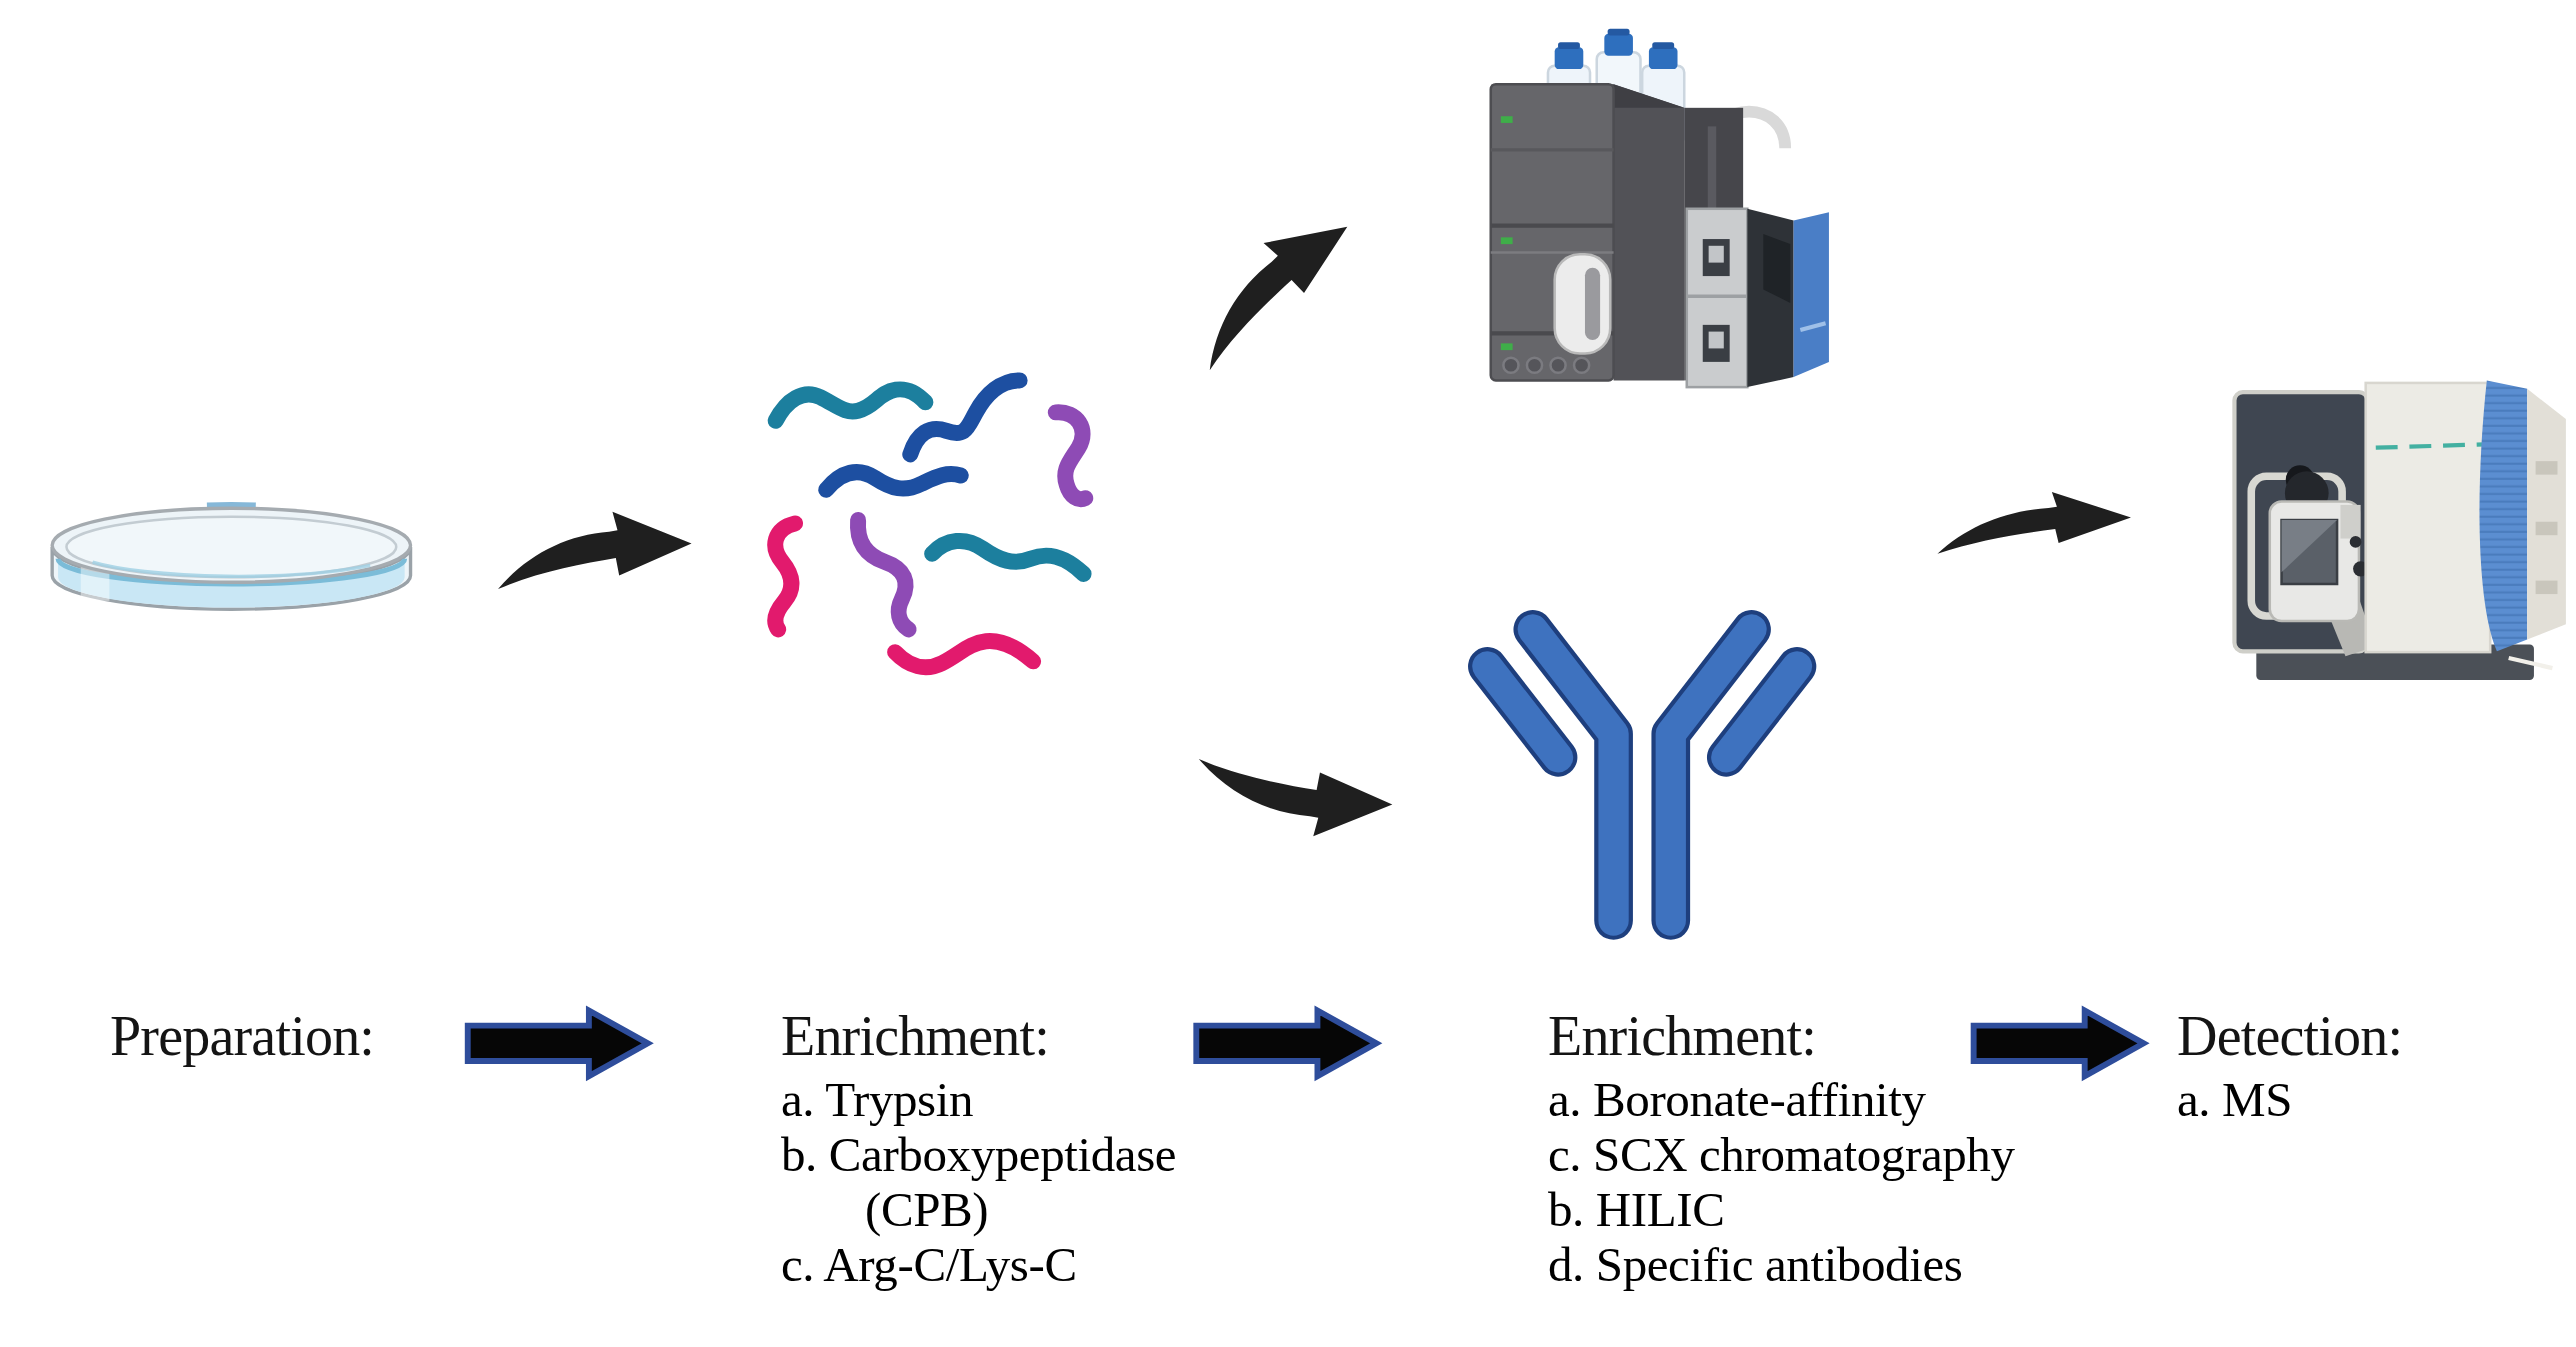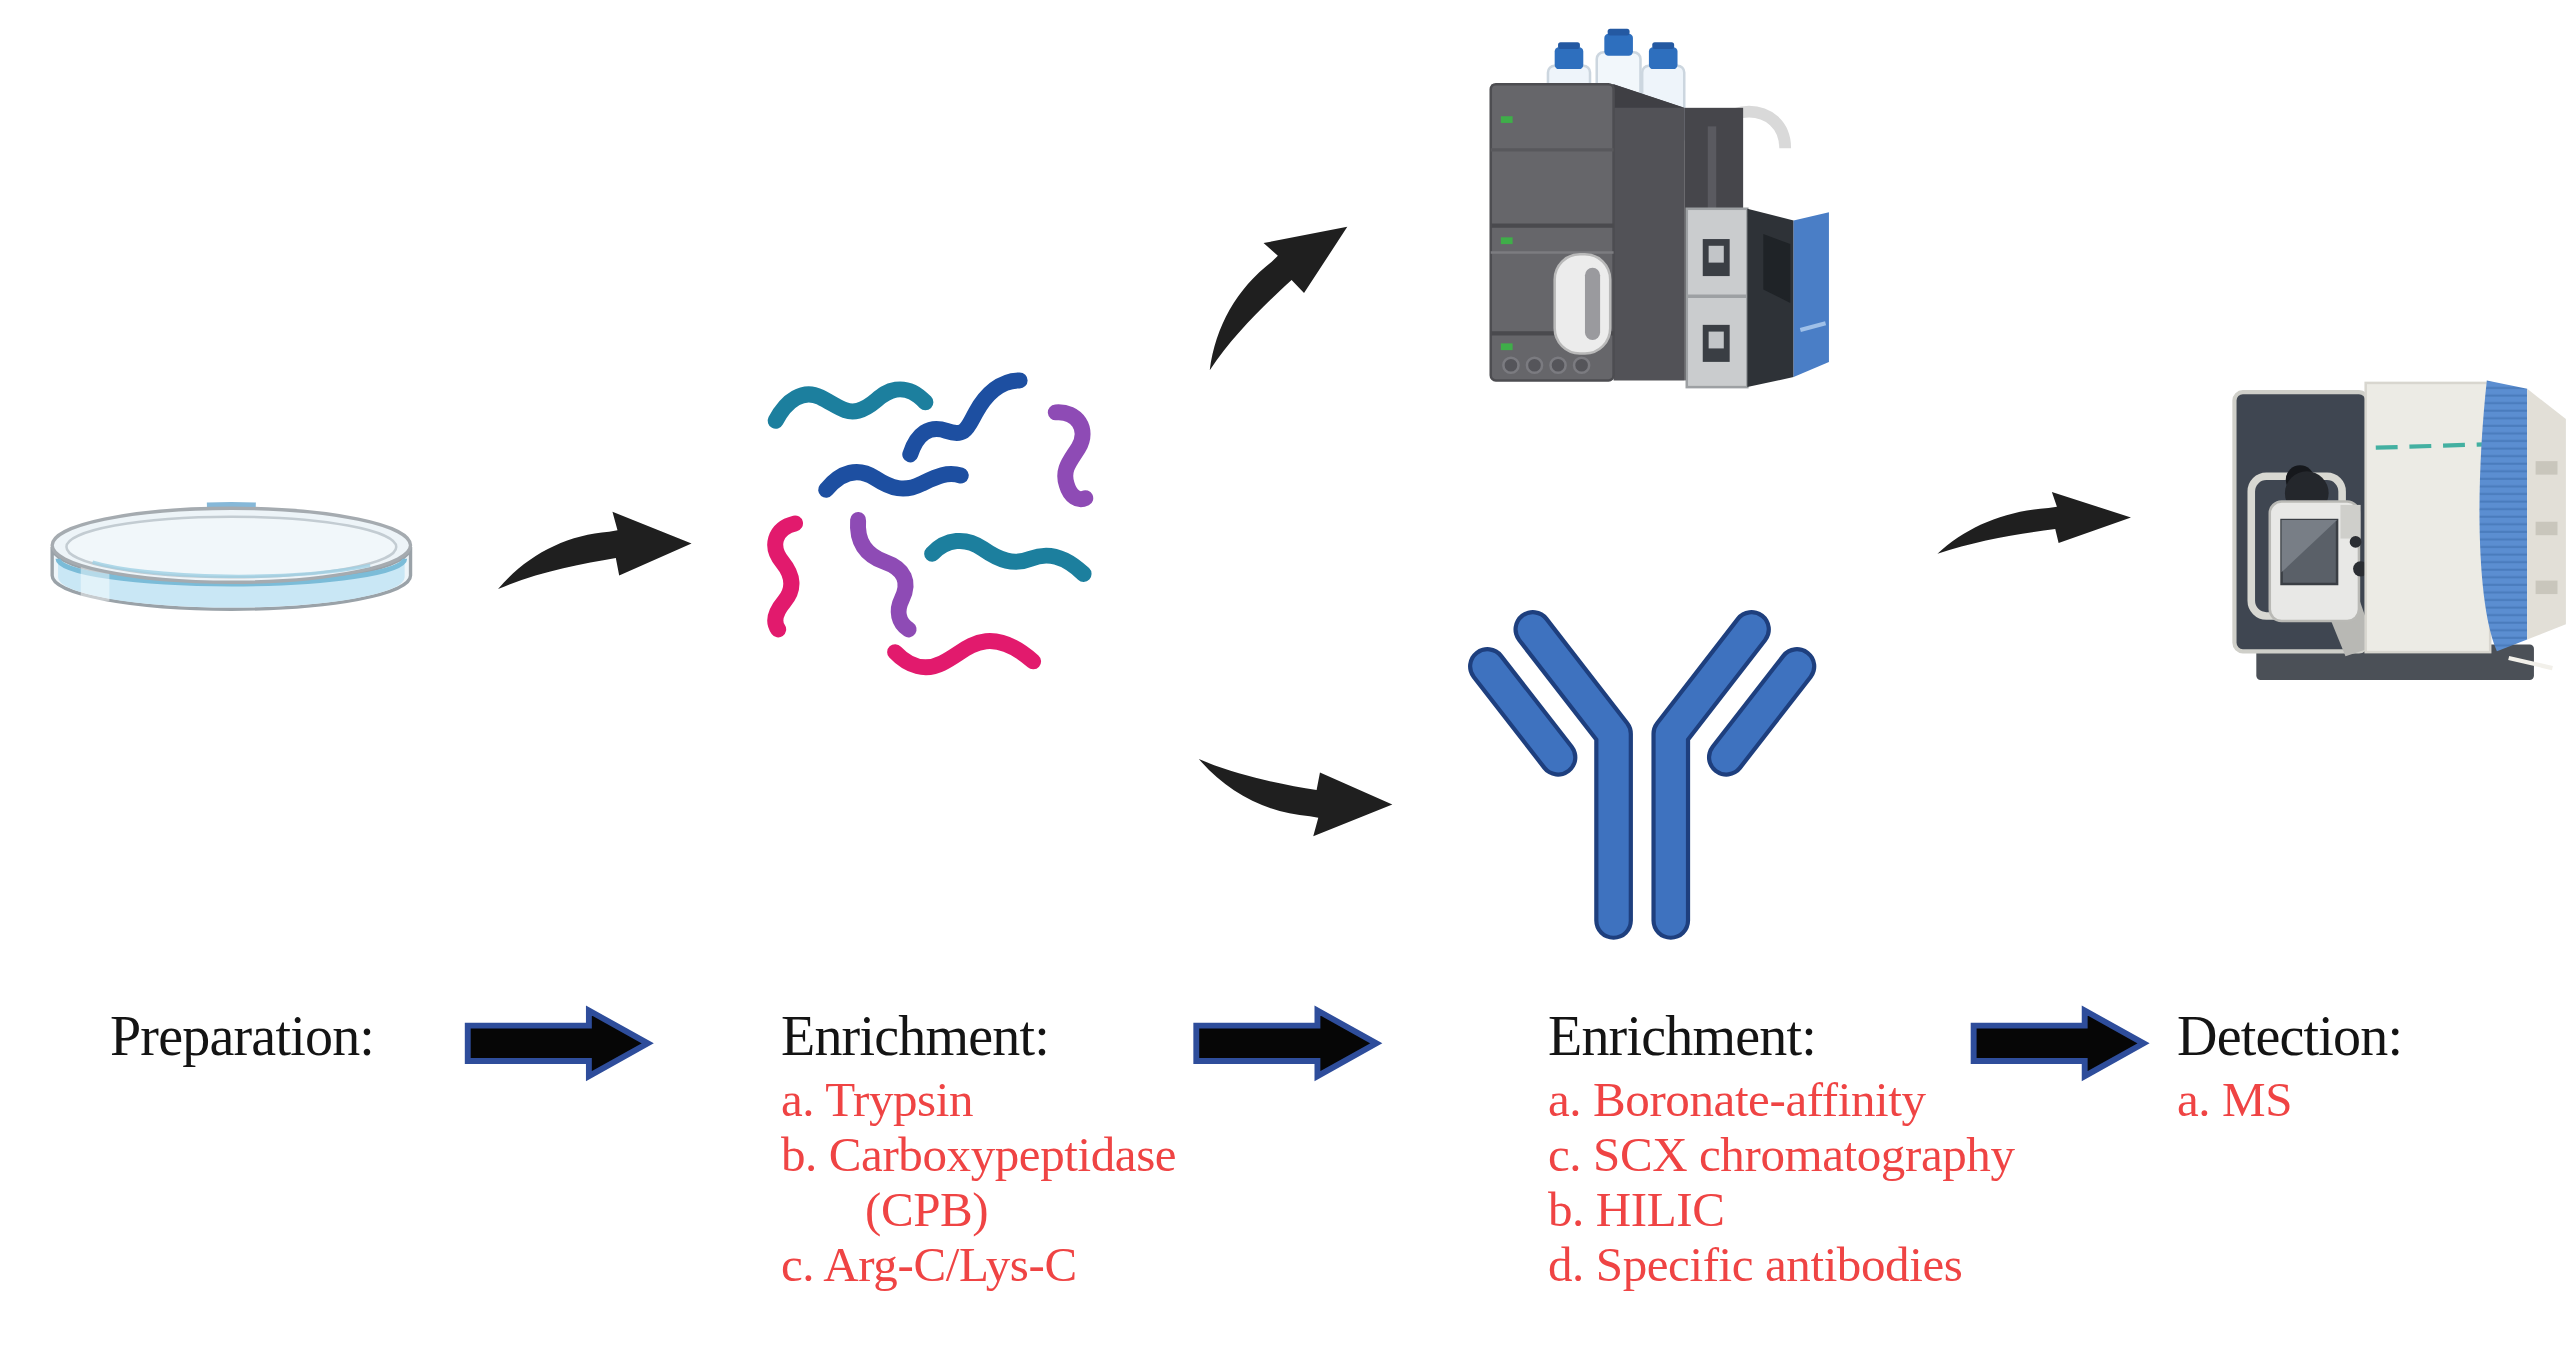--- a/index.html
+++ b/index.html
@@ -15,21 +15,21 @@
   .art{position:absolute;}
   
   .step-col{position:absolute;top:1006px;}
   .step-label{
     font-size:56px;line-height:61px;white-space:nowrap;
     letter-spacing:-0.8px;color:#141414;
   }
   .step-items{margin-top:5px;}
   .step-item{
     font-size:49px;line-height:55px;white-space:nowrap;
-    letter-spacing:-0.4px;color:#ef4444;
+    letter-spacing:-0.4px;color:#000000;
   }
   .step-item.cont-sm{padding-left:84px;}
   .step-item.cont-lg{padding-left:101px;}
   
   .sq{fill:none;stroke-width:19;stroke-linecap:round;}
   .sq-teal{stroke:var(--teal,#1c7f9e);}
   .sq-navy{stroke:var(--navy,#1d4fa1);}
   .sq-purple{stroke:var(--purple,#8e4bb5);}
   .sq-pink{stroke:var(--pink,#e21a6d);}
   .ab-outer{fill:none;stroke:var(--antibody-outline,#1e3f7e);stroke-width:46;stroke-linecap:round;stroke-linejoin:round;}

